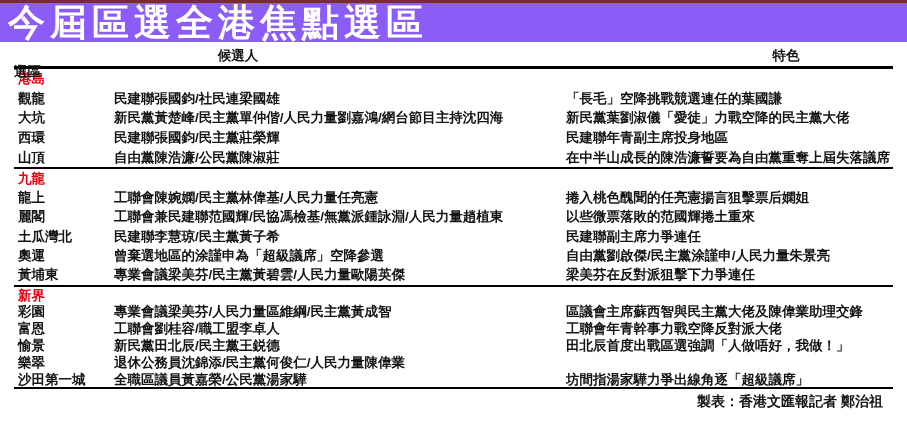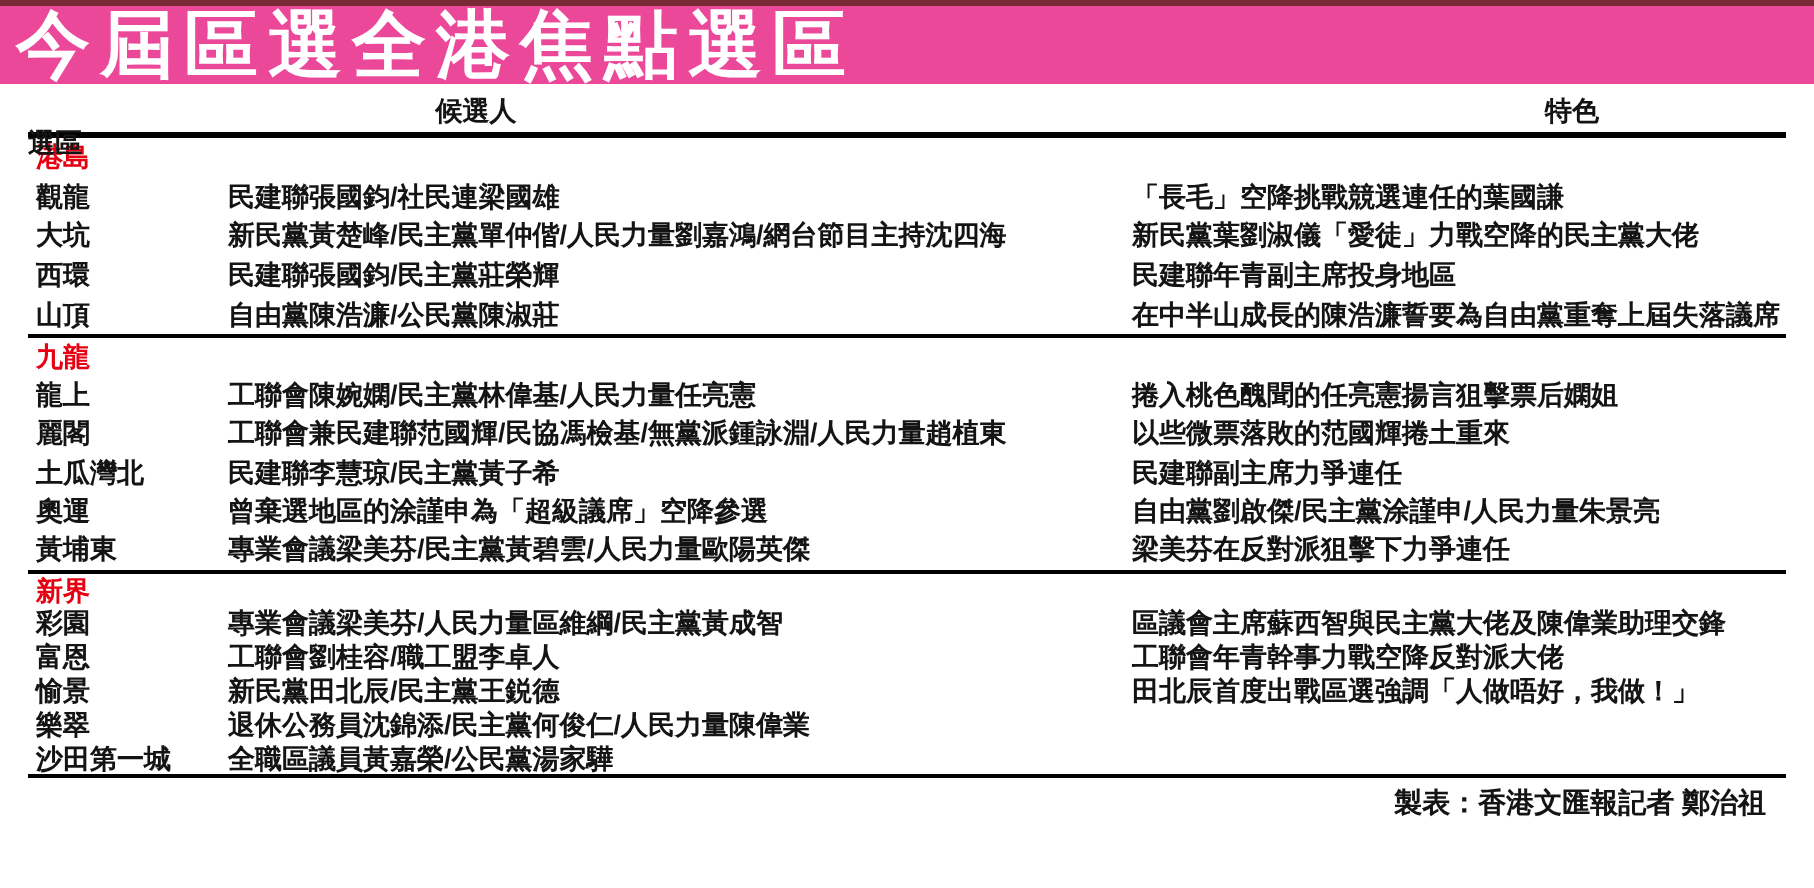--- a/index.html
+++ b/index.html
@@ -2,21 +2,21 @@
 <html><head>
 <meta charset="utf-8">
 <style>
   html,body{margin:0;padding:0;}
   body{
     width:907px;height:444px;background:#ffffff;overflow:hidden;
     font-family:"Liberation Sans","DejaVu Sans",sans-serif;
     font-weight:bold;color:#141414;
   }
   .top-line{height:3px;background:#7a2a33;}
-  .banner{height:39px;background:#ec4899;display:flex;align-items:center;}
+  .banner{height:39px;background:#8b5cf6;display:flex;align-items:center;}
   .banner-title{
     color:#ffffff;font-size:37px;line-height:39px;letter-spacing:5px;
     padding-left:8px;white-space:nowrap;
   }
   .table{padding:0 14px;}
   .thead{position:relative;height:21px;margin-top:3px;font-size:13.5px;}
   .th{position:absolute;top:2px;white-space:nowrap;}
   .th-district{left:0;margin-top:16px;}
   .th-candidates{left:224px;transform:translateX(-50%);}
   .th-feature{left:772px;transform:translateX(-50%);}
@@ -131,18 +131,19 @@
       <span class="cell">新民黨田北辰/民主黨王鋭德</span>
       <span class="cell">田北辰首度出戰區選強調「人做唔好，我做！」</span>
     </div>
     <div class="row">
       <span class="cell">樂翠</span>
       <span class="cell">退休公務員沈錦添/民主黨何俊仁/人民力量陳偉業</span>
     </div>
     <div class="row">
       <span class="cell">沙田第一城</span>
       <span class="cell">全職區議員黃嘉榮/公民黨湯家驊</span>
+      <span class="cell">坊間指湯家驊力爭出線角逐「超級議席」</span>
     </div>
   </div>
   <div class="rule"></div>
 
   <div class="footer">製表：香港文匯報記者 鄭治祖</div>
 </div>
 
 </body></html>

